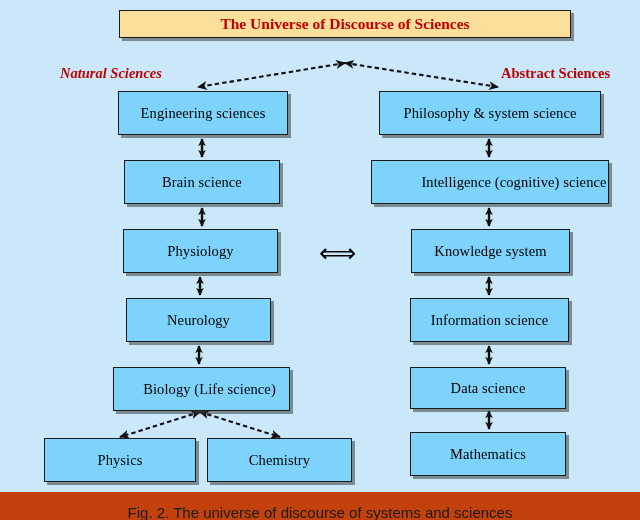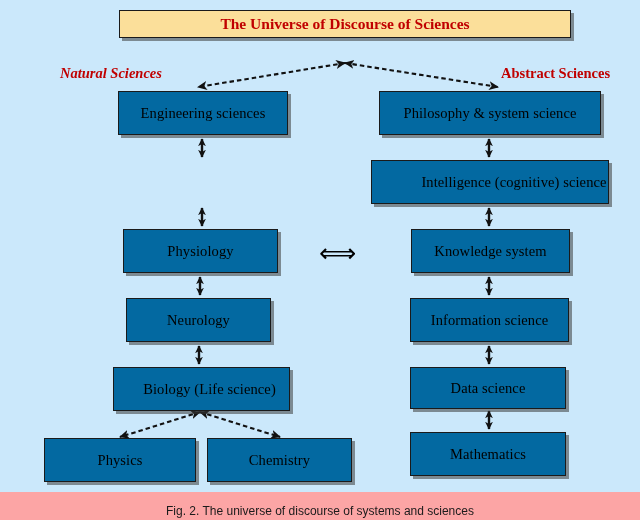--- a/index.html
+++ b/index.html
@@ -25,21 +25,21 @@
   #svg-layer {
     position: absolute;
     left: 0;
     top: 0;
     width: 640px;
     height: 492px;
   }
   .node {
     position: absolute;
     box-sizing: border-box;
-    background: #0369a1;
+    background: #7dd3fc;
     border: 1.6px solid #1a1a1a;
     box-shadow: 3px 3px 0 rgba(60,60,60,0.55);
     display: flex;
     align-items: center;
     justify-content: center;
     color: #000000;
     font-size: 14.5px;
     letter-spacing: 0.1px;
     white-space: nowrap;
   }
@@ -69,28 +69,28 @@
     color: #000000;
     line-height: 1;
     font-family: "DejaVu Sans", sans-serif;
   }
   #caption {
     position: absolute;
     left: 0;
     top: 492px;
     width: 640px;
     height: 28px;
-    background: #fca5a5;
+    background: #c2410c;
     display: flex;
     align-items: flex-start;
     justify-content: center;
     padding-top: 12px;
     box-sizing: border-box;
     font-family: "Liberation Sans", sans-serif;
-    font-size: 12px;
+    font-size: 15px;
     color: #1b1b1b;
     overflow: hidden;
     white-space: nowrap;
   }
 </style>
 </head>
 <body>
 
 <div id="figure">
 
@@ -138,20 +138,23 @@
   </div>
 
   <div class="side-label" style="left:60px; top:65px;font-style:italic;">Natural Sciences</div>
   <div class="side-label" style="left:501px; top:65px;">Abstract Sciences</div>
 
   <div class="equiv-glyph" style="left:319px; top:240px;">⟺</div>
 
   <div class="node" style="left:118px; top:91px; width:170px; height:44px;">
     <span>Engineering sciences</span>
   </div>
+  <div class="node" style="left:124px; top:160px; width:156px; height:44px;">
+    <span>Brain science</span>
+  </div>
   <div class="node" style="left:123px; top:229px; width:155px; height:44px;">
     <span>Physiology</span>
   </div>
   <div class="node" style="left:126px; top:298px; width:145px; height:44px;">
     <span>Neurology</span>
   </div>
   <div class="node" style="left:113px; top:367px; width:177px; height:44px;padding-left:16px;">
     <span>Biology (Life science)</span>
   </div>
 

